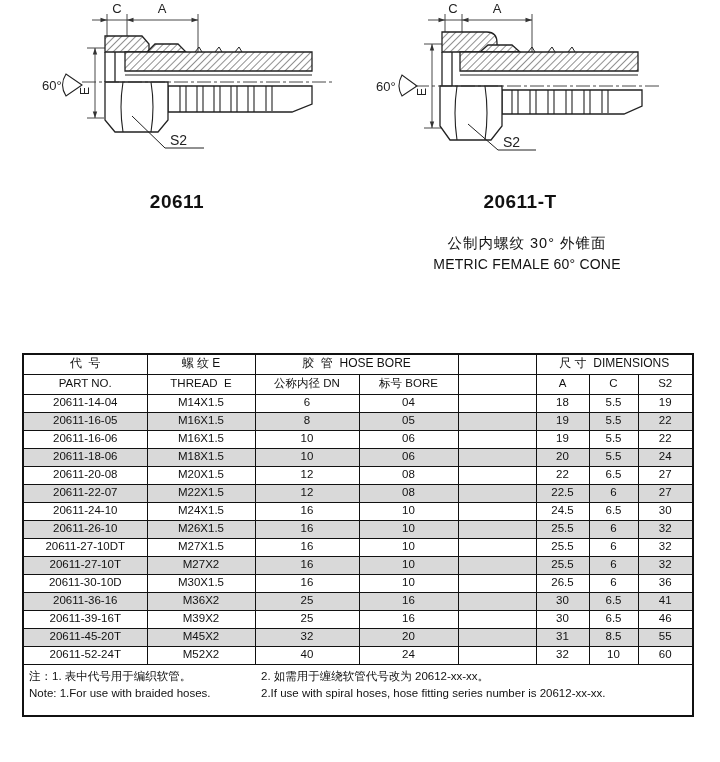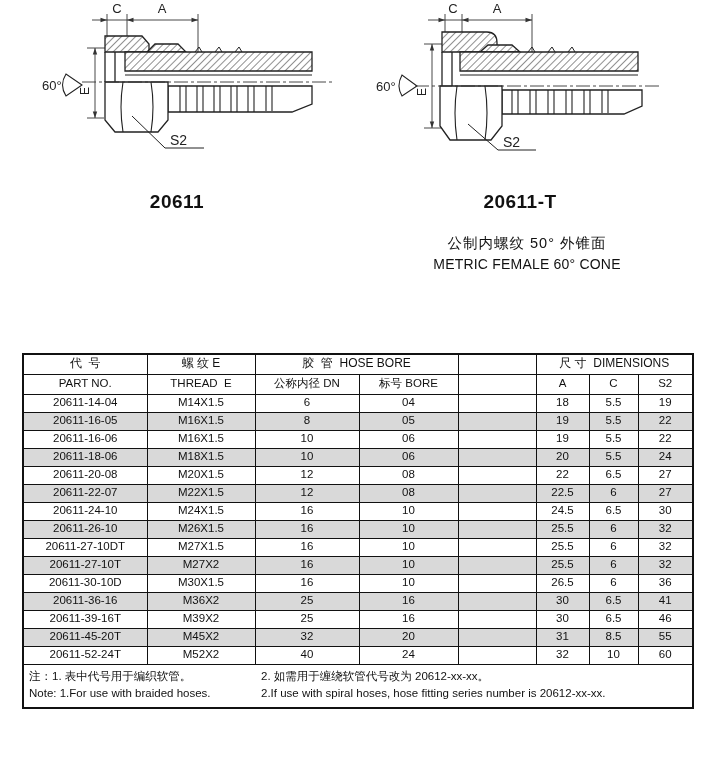--- a/index.html
+++ b/index.html
@@ -25,21 +25,21 @@
                border:2px solid #111;margin-top:6px; }
   table.spec th, table.spec td {
     border:1px solid #111; text-align:center; padding:0;
     font-size:11.5px; font-weight:normal; color:#111; line-height:1.15;
     overflow:hidden; white-space:pre;
   }
   table.spec thead th { height:20px; }
   table.spec thead tr.cn th { font-size:12px; }
   table.spec tbody td { height:18px; }
   table.spec tbody tr.alt td { background:#d9d9d9; }
-  table.spec tfoot td { text-align:left; white-space:normal; padding:3px 5px 4px 5px;border-radius:18px; }
+  table.spec tfoot td { text-align:left; white-space:normal; padding:3px 5px 12px 5px;border-radius:18px; }
   .note-line { display:grid; grid-template-columns:232px 1fr; font-size:11.5px; line-height:1.55; }
 
   svg text { font-family:"Liberation Sans", sans-serif; fill:#222; }
 </style>
 </head>
 <body>
 
 <div class="page">
 
   <svg class="fig fig-left" width="310" height="172" viewBox="0 0 310 172">
@@ -176,21 +176,21 @@
       <line x1="108" y1="124" x2="138" y2="150"></line>
       <line x1="138" y1="150" x2="176" y2="150"></line>
     </g>
     <text x="143" y="147" font-size="14">S2</text>
   </svg>
 
   <div class="fig-label fig-label-left">20611</div>
   <div class="fig-label fig-label-right">20611-T</div>
 
   <div class="subtitle">
-    <div class="cn">公制内螺纹 50° 外锥面</div>
+    <div class="cn">公制内螺纹 30° 外锥面</div>
     <div class="en">METRIC FEMALE 60° CONE</div>
   </div>
 
   <table class="spec">
     <colgroup>
       <col style="width:124px">
         <col style="width:108px">
         <col style="width:104px">
         <col style="width:99px">
       <col style="width:78px">

